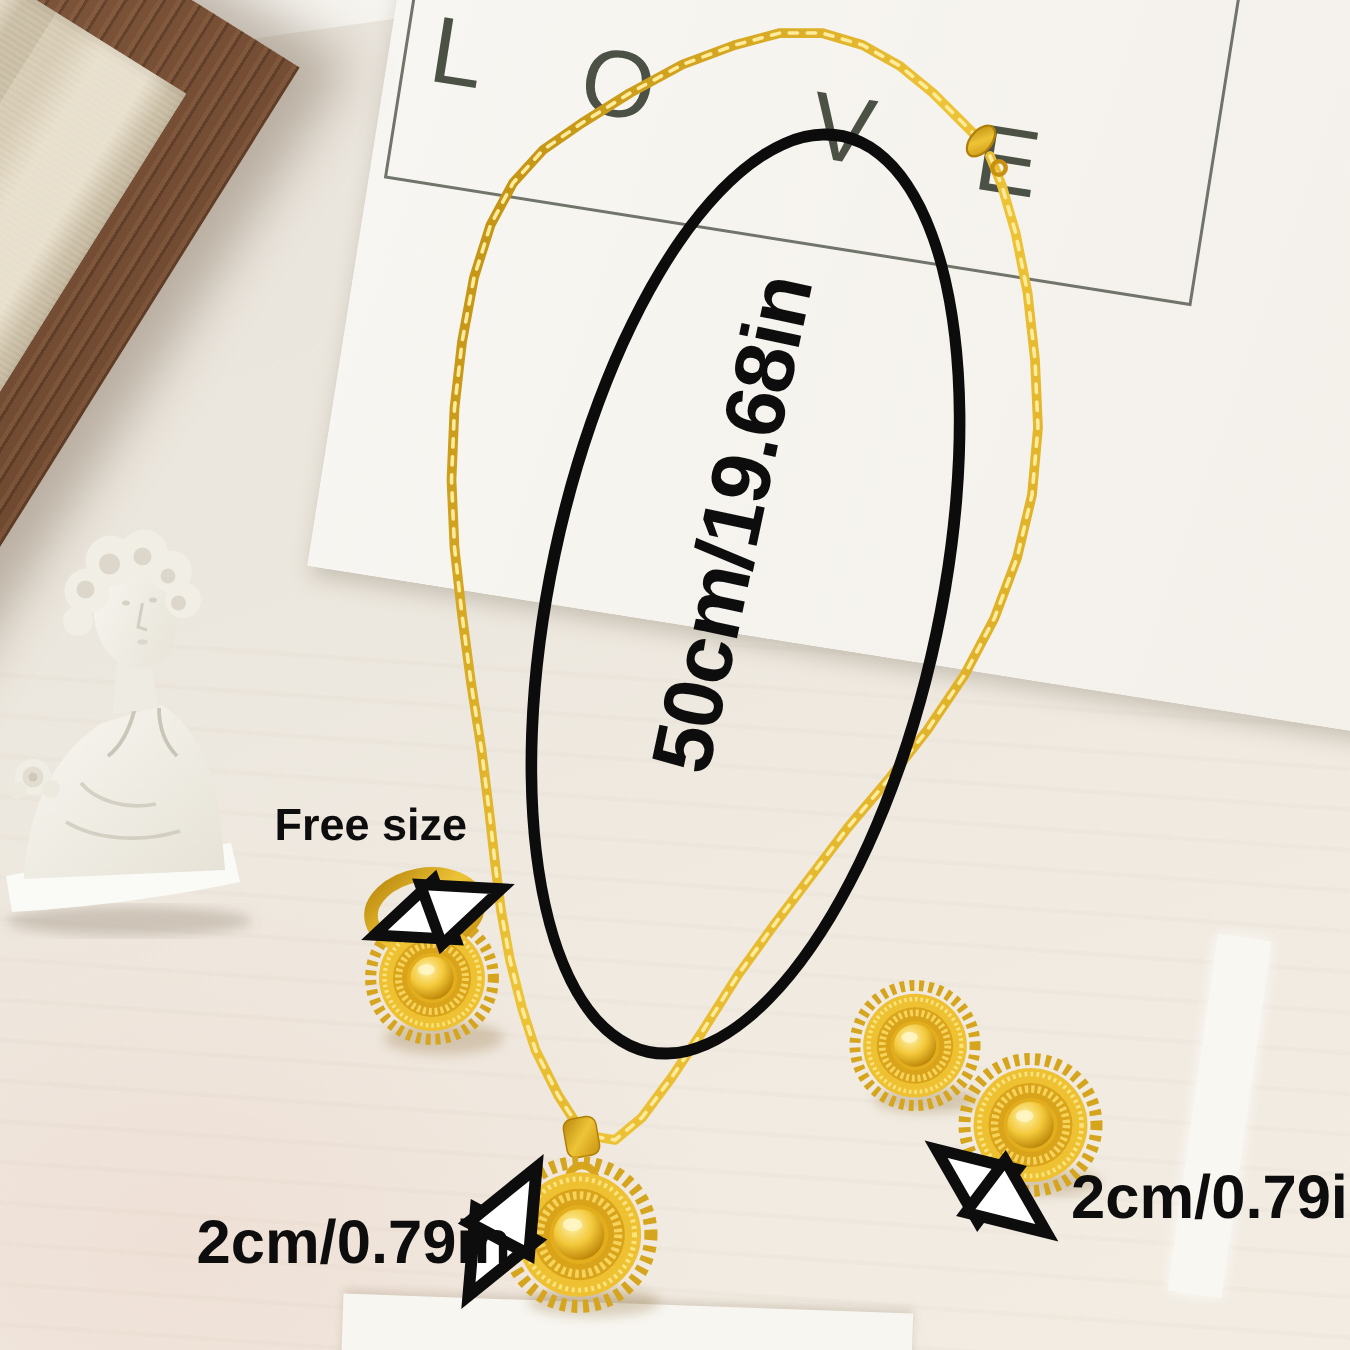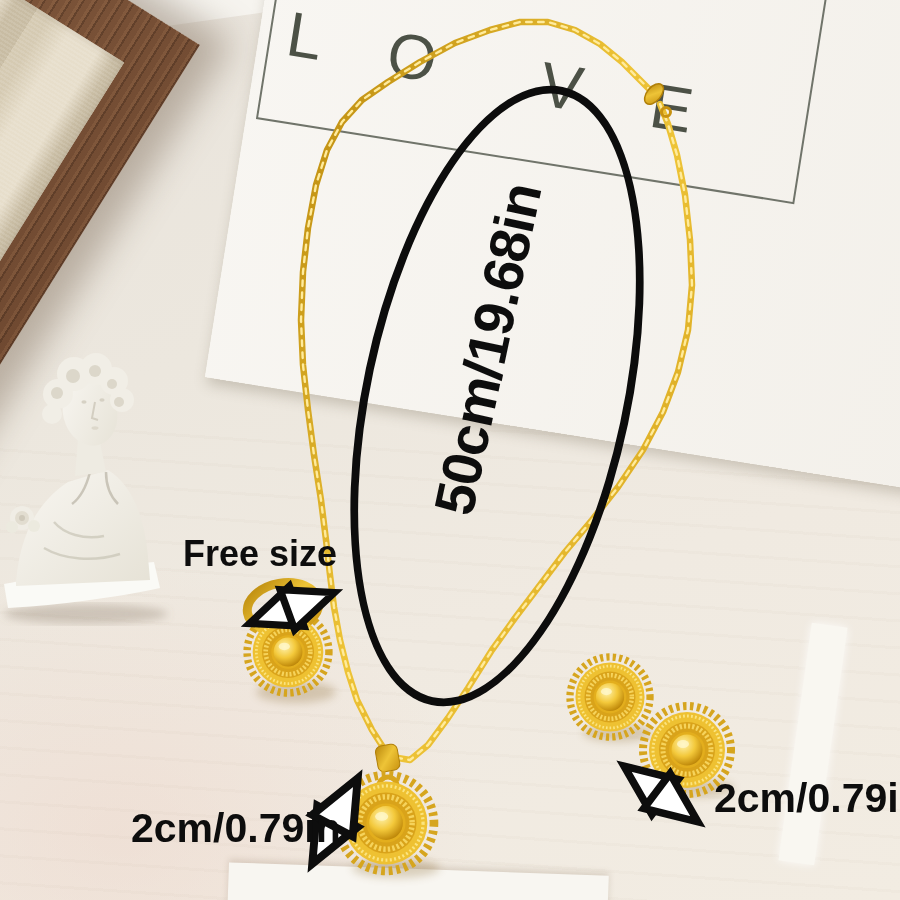--- a/index.html
+++ b/index.html
@@ -44,21 +44,21 @@
            repeating-linear-gradient(90deg,rgba(255,255,255,0.10) 0 2px,transparent 2px 4px),
            repeating-linear-gradient(0deg,#c8bca3 0 10px,#e7decb 28px 62px,#d5cab2 88px 102px,#c8bca3 102px 114px);
          box-shadow:inset 5px 5px 12px rgba(60,40,25,0.45);}
 
   
   .ellipse-outline{left:363px;top:80px;width:252px;height:616px;border:8px solid #0c0c0c;
                    border-radius:50%;transform:rotate(12deg);}
   .measure-text{color:#0d0d0d;font-weight:700;white-space:nowrap;line-height:1.1;}
   .necklace-measure{left:282px;top:315px;width:420px;height:70px;font-size:56px;
                     text-align:center;transform:rotate(-78deg);letter-spacing:-1px;}
-  .free-size{left:183px;top:534px;font-size:36px;}
+  .free-size{left:183px;top:534px;font-size:30px;}
   .pendant-measure{left:131px;top:806px;font-size:41px;}
   .earrings-measure{left:714px;top:776px;font-size:41px;}
 
   .jewelry-svg{left:0;top:0;width:900px;height:900px;}
   .statue-wrap{left:-6px;top:322px;width:192px;height:312px;}
 </style>
 </head>
 <body>
 
 <div class="abs bg"></div>

